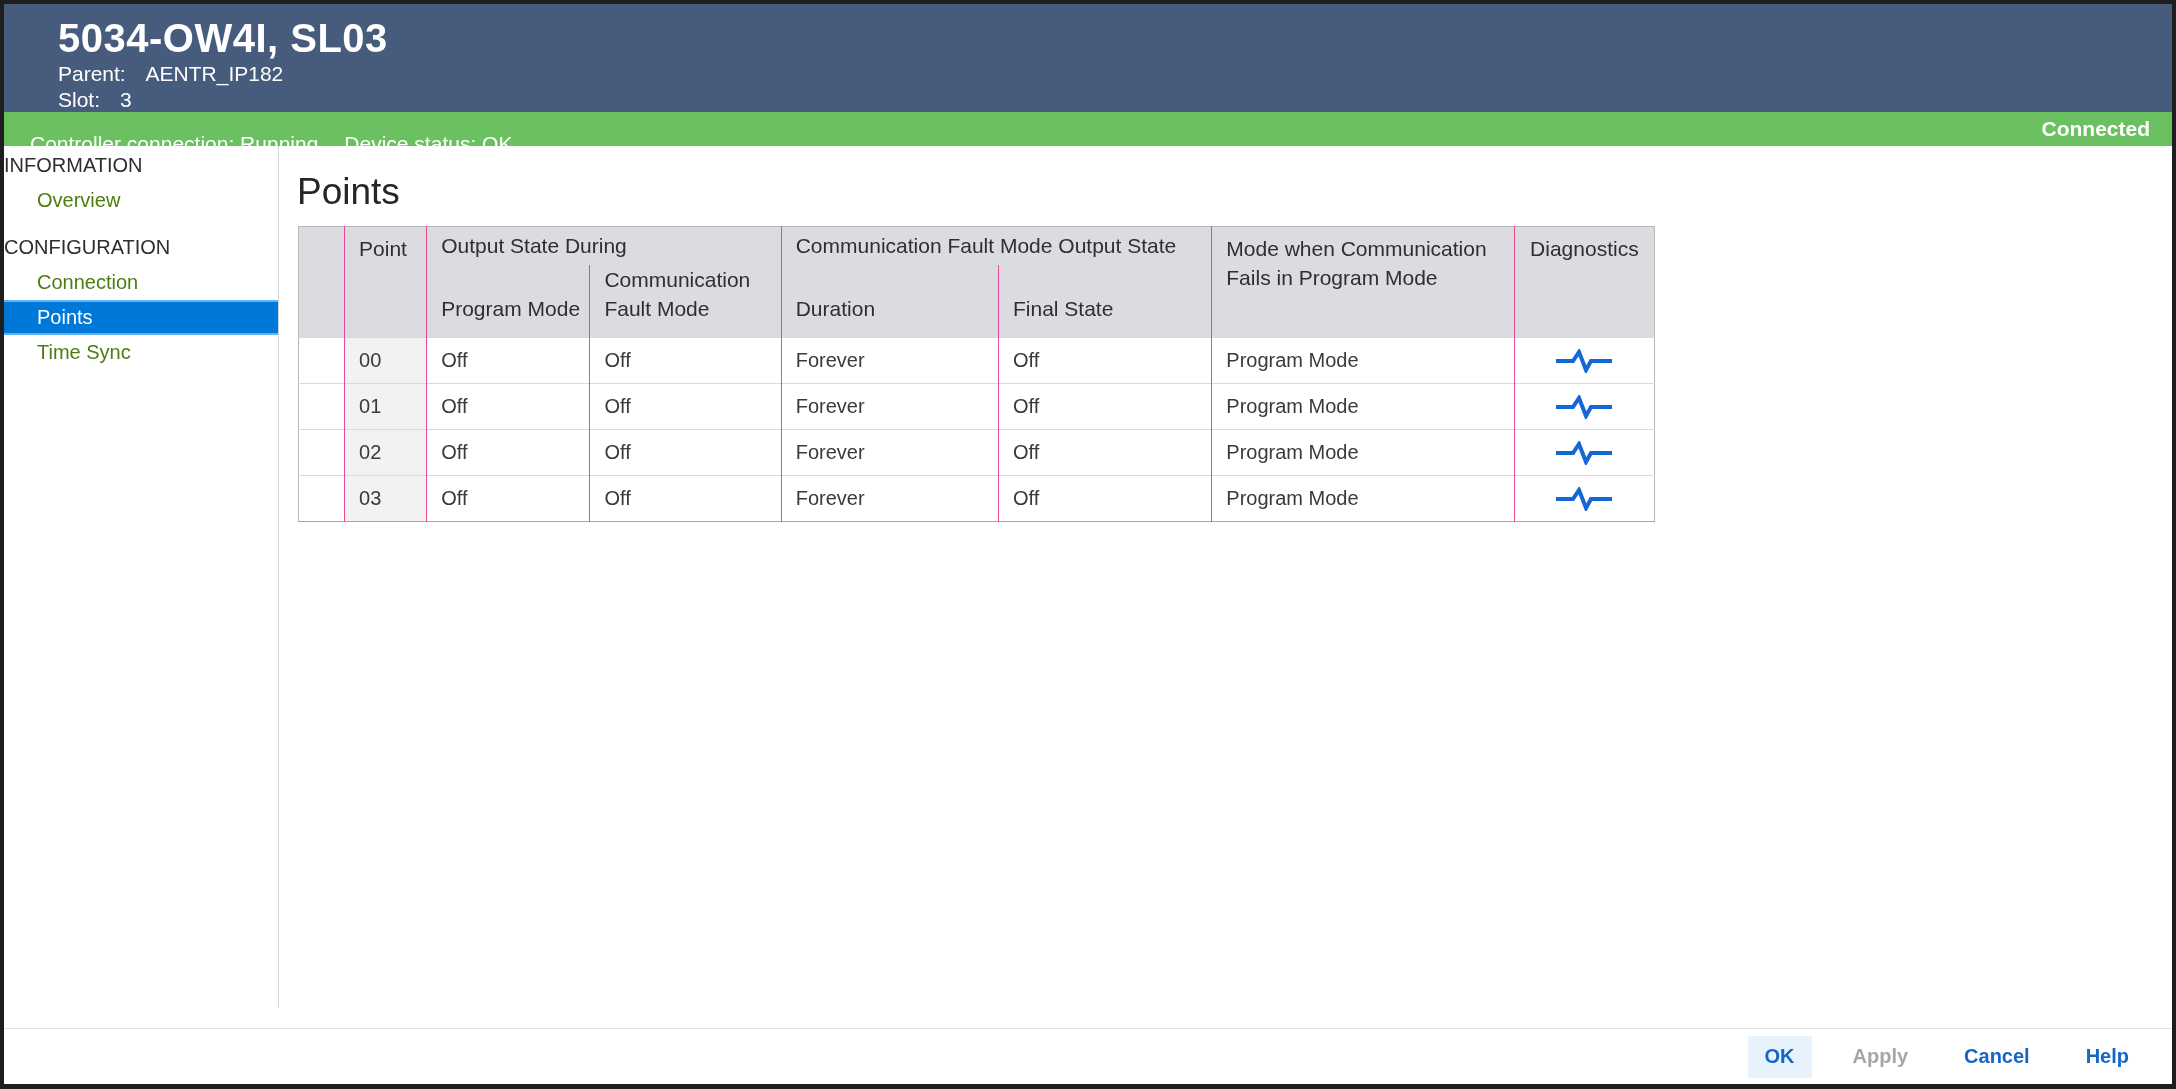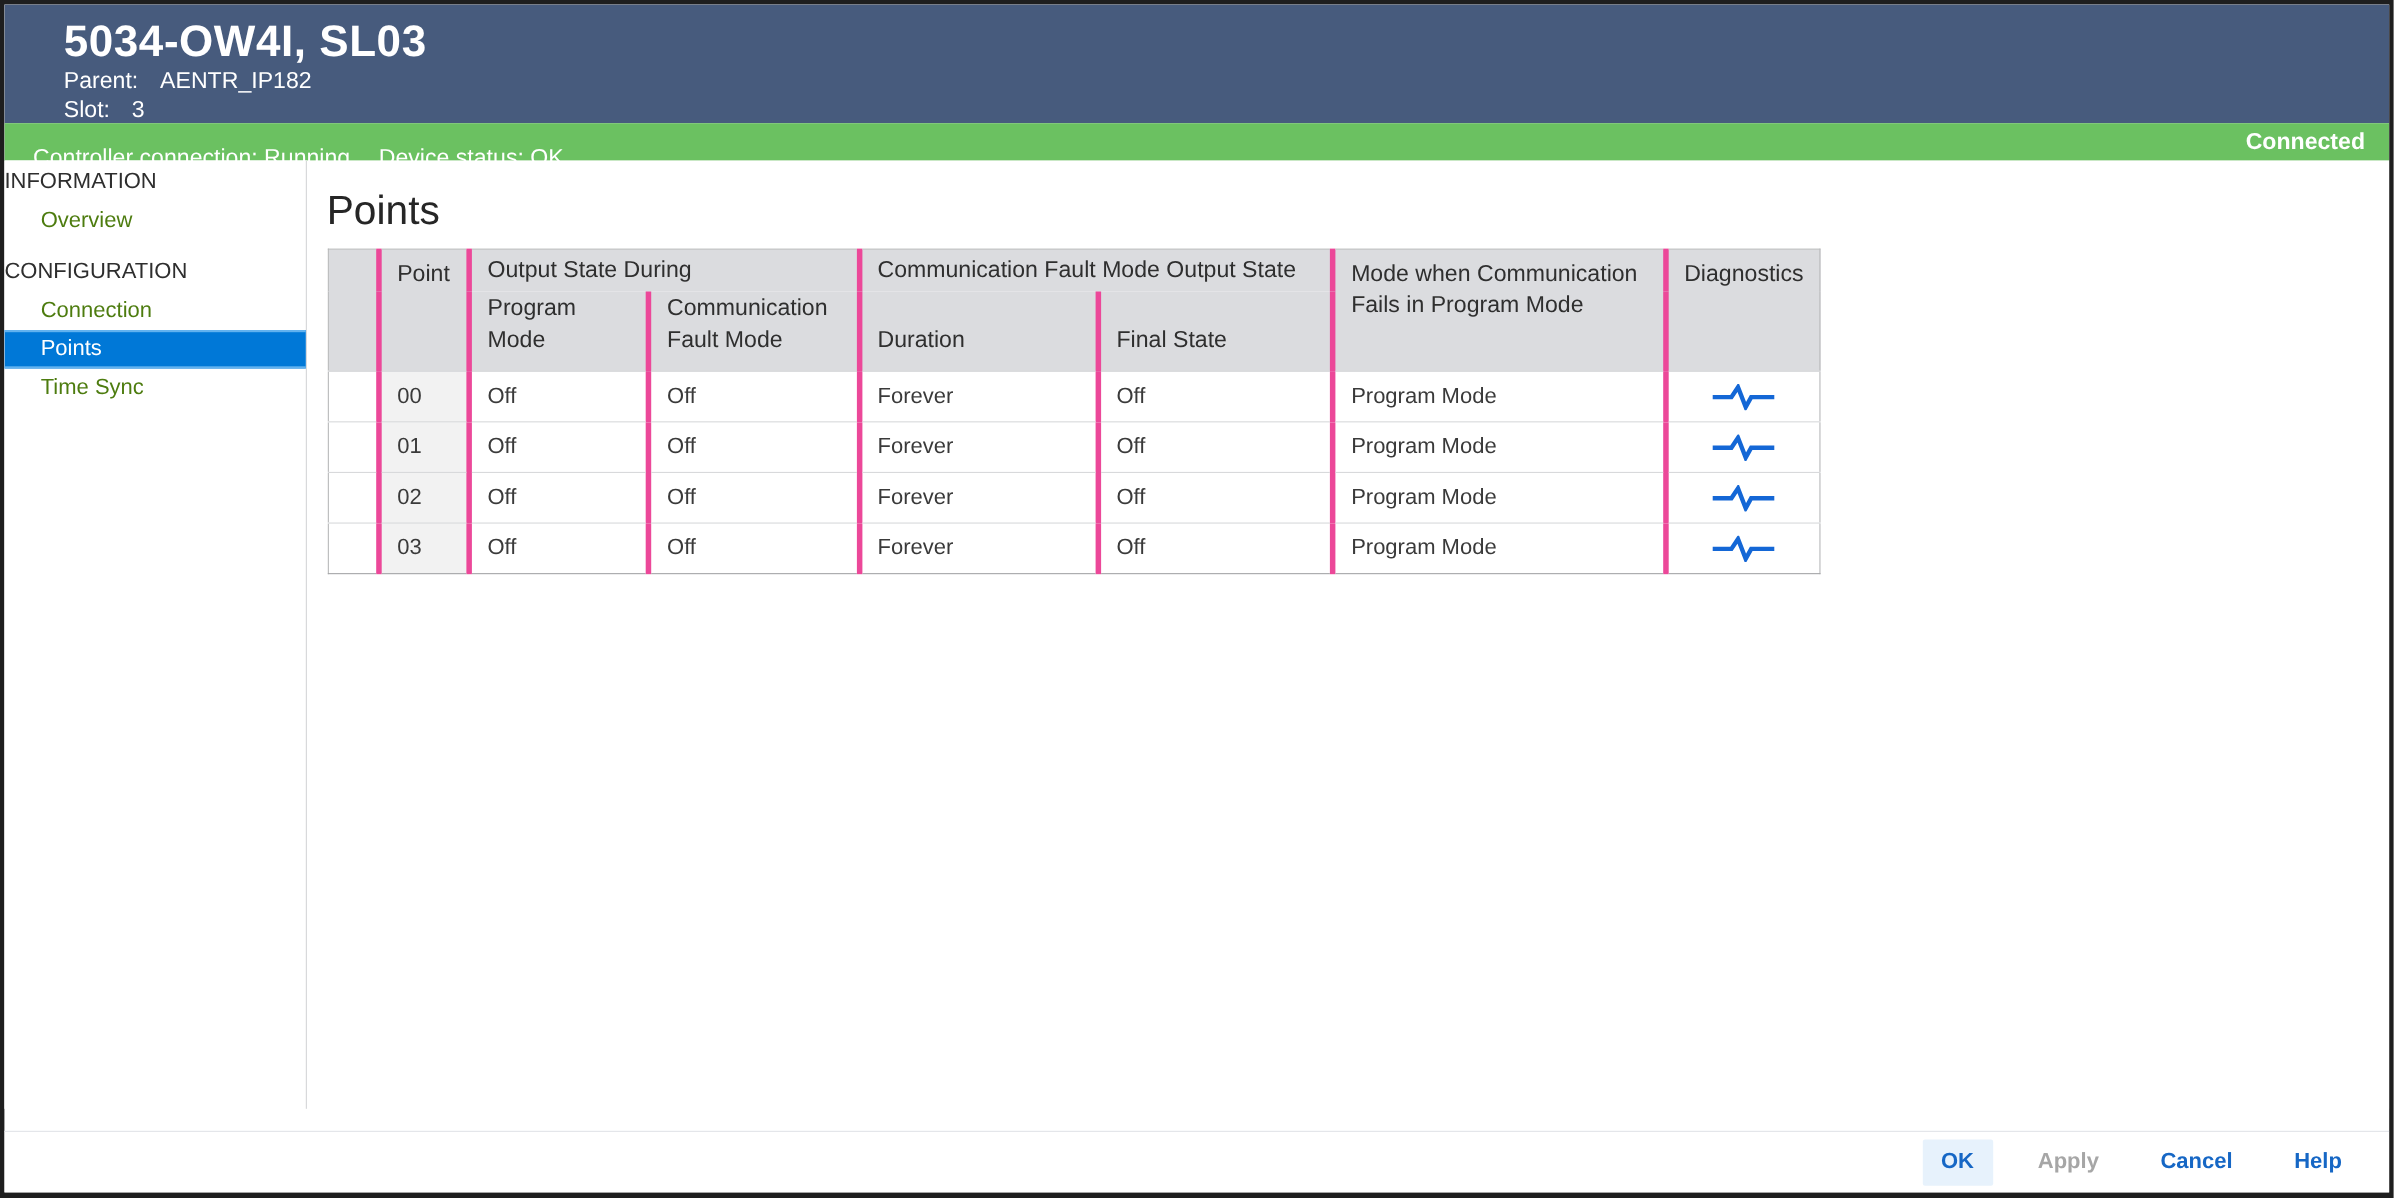--- a/index.html
+++ b/index.html
@@ -87,21 +87,21 @@
   table.points { border:1px solid #b7b8ba; border-bottom-color:#a5a6a8; }
   thead th {
     background:#dbdcdf; font-weight:400; color:#2f2f2f;
     text-align:left; font-size:21px;
   }
   tr.group-row { height:38px; }
   tr.sub-row { height:73px; }
   tr.group-row th { vertical-align:top; padding:7px 6px 0 14px; }
   tr.sub-row th, th.rowspan2 { vertical-align:bottom; padding:0 6px 14px 14px; line-height:29px; }
   th.rowspan2.center, tbody td.diag-cell { text-align:center; padding-left:6px; }
-  th.bl, td.bl { border-left:5px solid #ec4899; }
+  th.bl, td.bl { border-left:1px solid #ec4899; }
   .wrap-narrow { display:inline-block; max-width:140px; }
   .wrap-mid { display:inline-block; max-width:160px; }
   tbody tr { height:46px; }
   tbody td { border-top:1px solid #d8d9db; padding:0 6px 0 14px; background:#ffffff; }
   tbody td.point-cell { background:#f2f2f2; }
   tbody td.row-indicator { padding:0; }
   .pulse-icon { display:inline-block; vertical-align:middle; }
 
   
   .footer {

